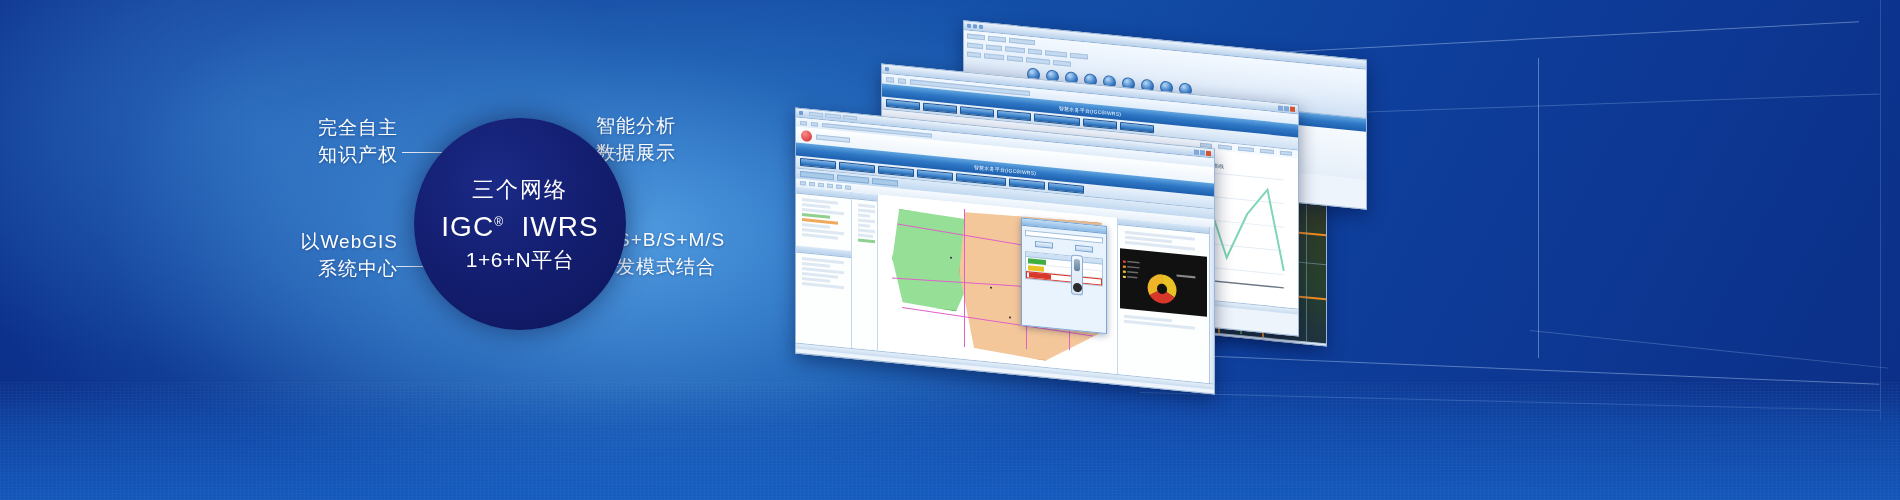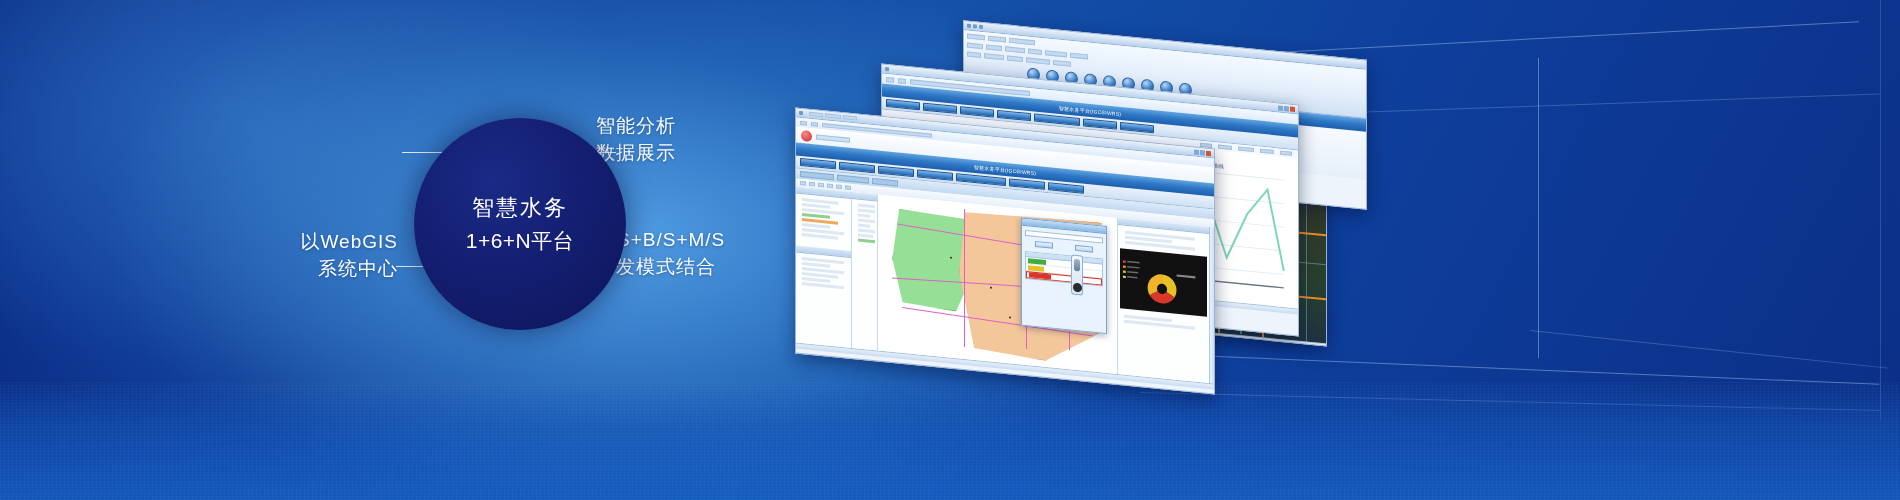--- a/index.html
+++ b/index.html
@@ -235,38 +235,45 @@
 
   <div id="floor"></div>
 
   <div id="diagram">
 
     <div class="connector c-tl"></div>
     <div class="connector c-bl"></div>
     <div class="connector c-tr"></div>
     <div class="connector c-br"></div>
 
+    <div class="lbl l lbl-tl">
+      <div>完全自主</div>
+      <div>知识产权</div>
+    </div>
 
     <div class="lbl l lbl-bl">
       <div>以WebGIS</div>
       <div>系统中心</div>
     </div>
 
     <div class="lbl r lbl-tr">
       <div>智能分析</div>
       <div>数据展示</div>
     </div>
 
     <div class="lbl r lbl-br">
       <div>C/S+B/S+M/S</div>
       <div>开发模式结合</div>
     </div>
 
     <div class="hub">
-      <div class="hub-cn">智慧水务</div>
+      <div class="hub-cn">三个网络</div>
+      <div class="hub-mid">
+        <span>IGC</span><sup>®</sup>&nbsp;&nbsp;<span>IWRS</span>
+      </div>
       <div class="hub-sub">1+6+N平台</div>
     </div>
   </div>
 
 
   <div id="stack">
 
     <div class="win" style="left:400px; top:82px; width:132px; height:218px; transform:skewY(5.6deg);">
       <div class="titlebar">
         <span class="tb-dot"></span>

